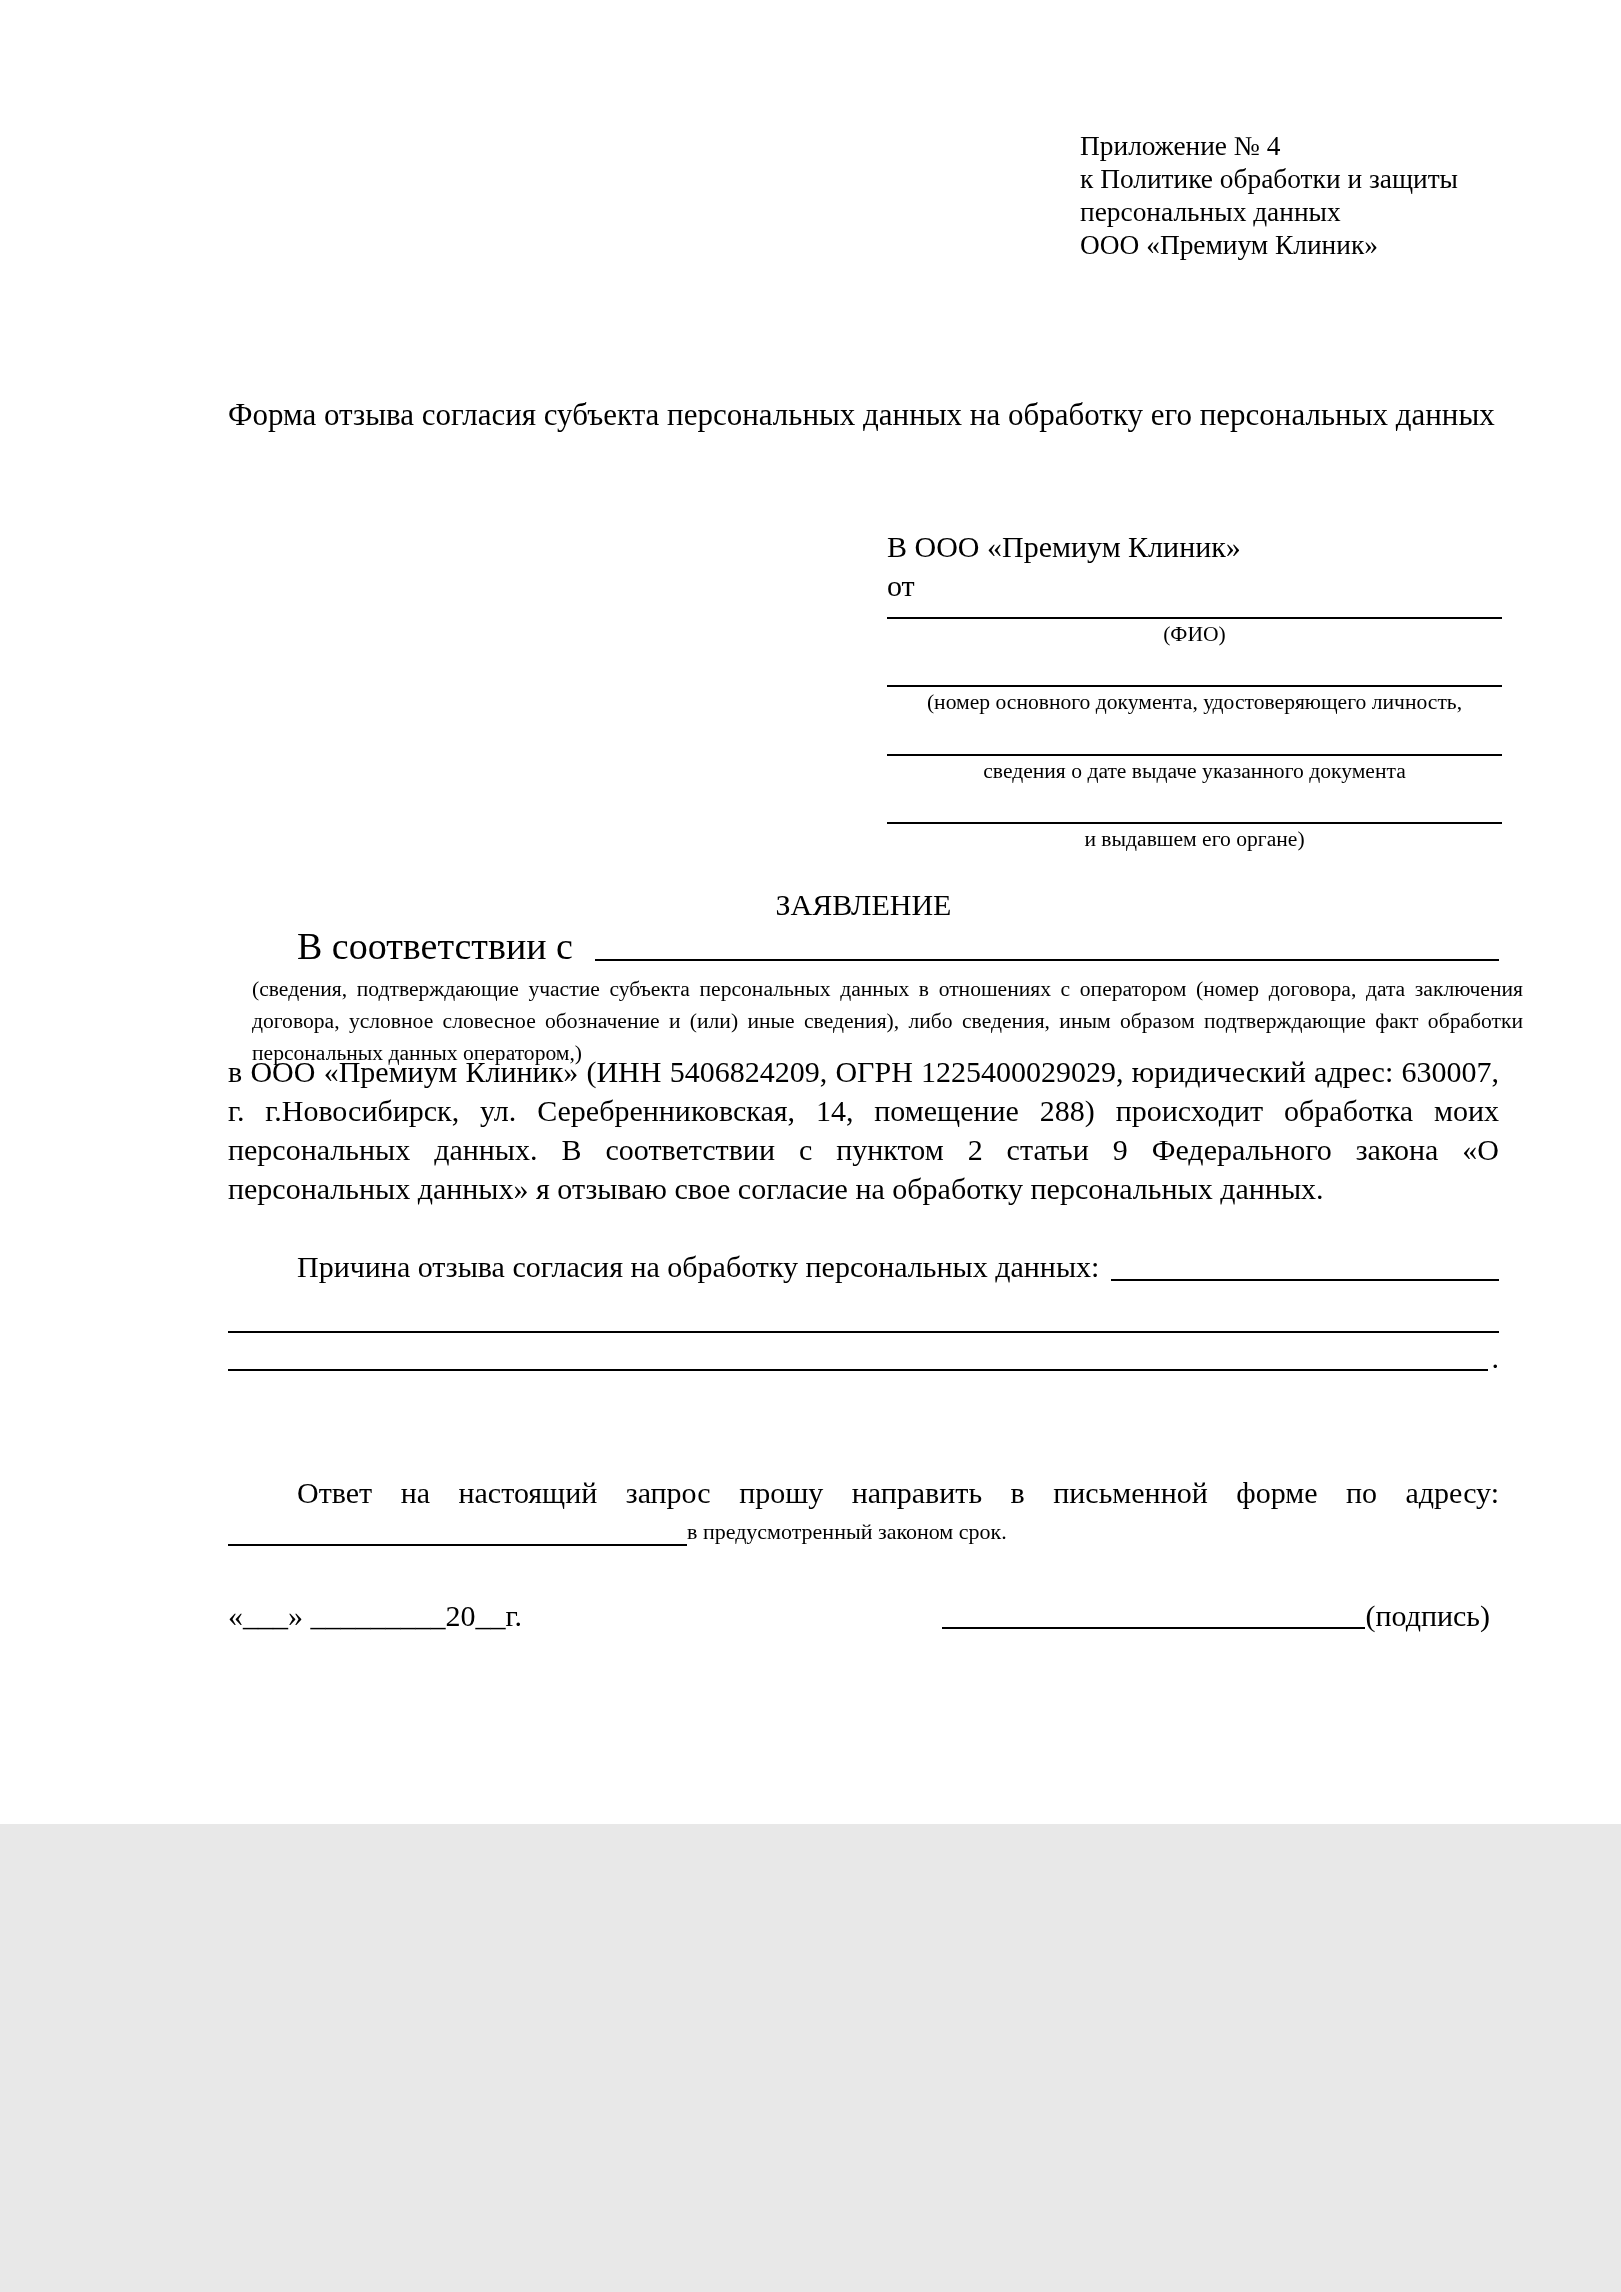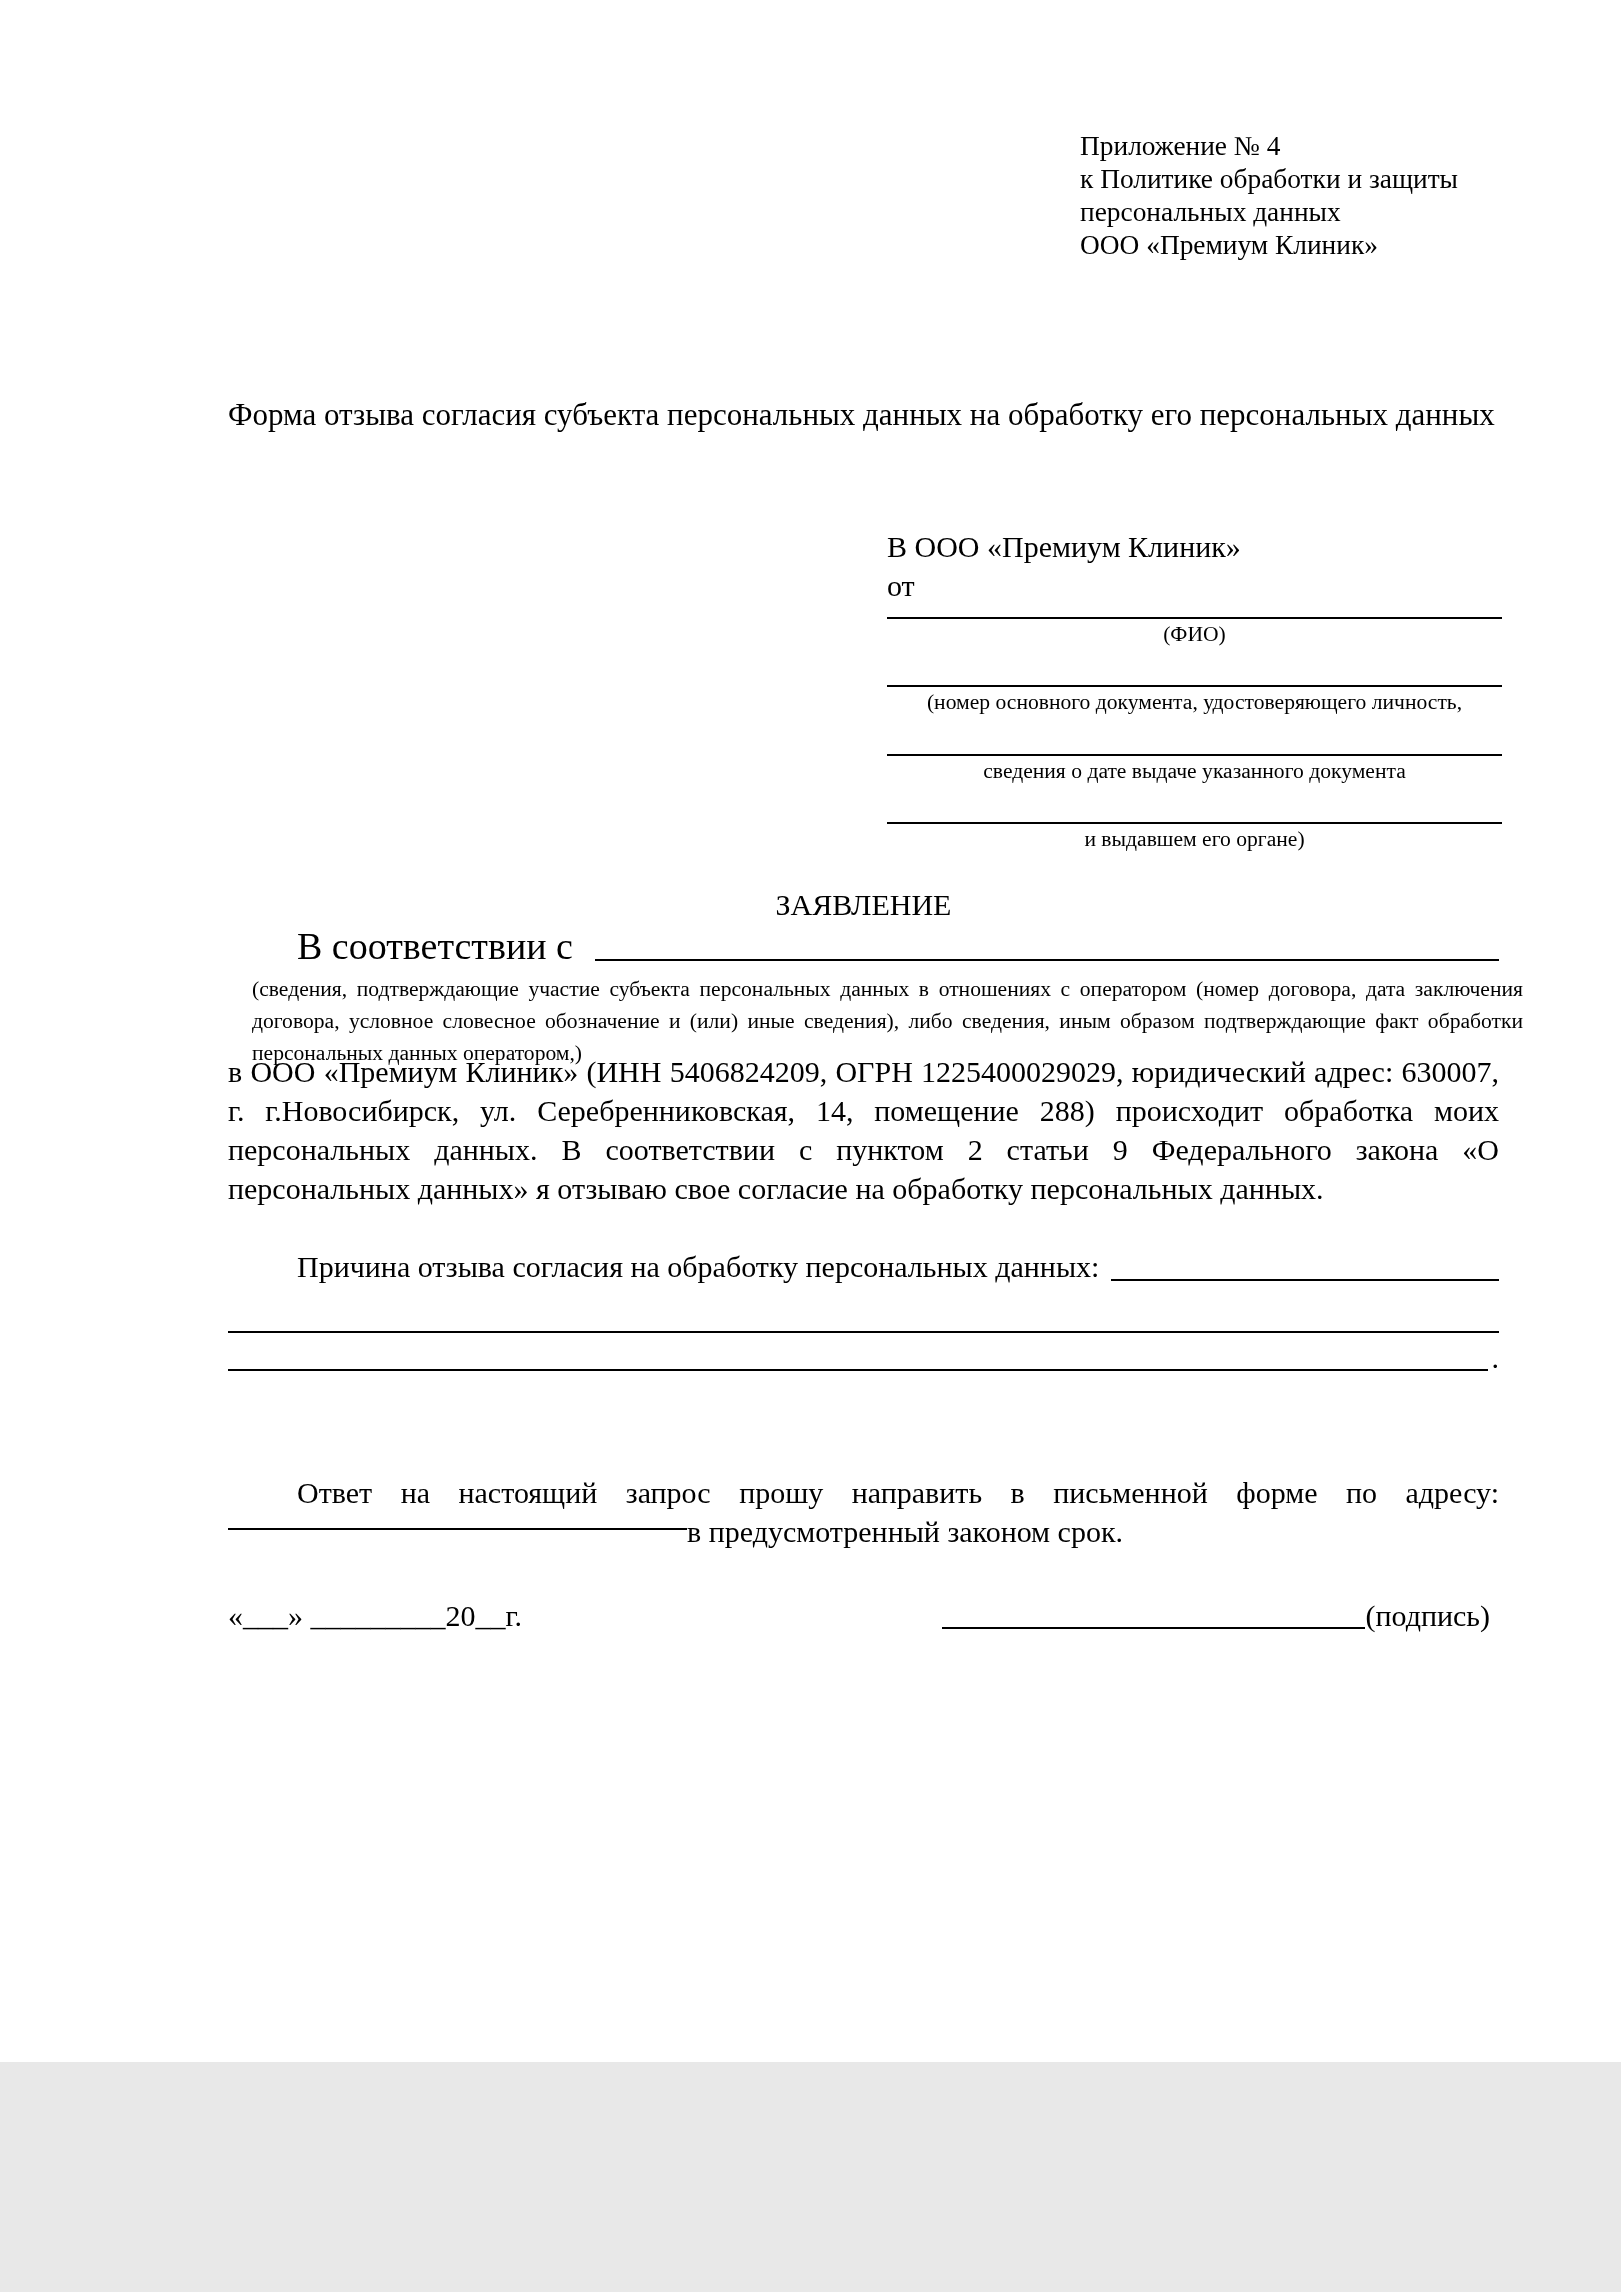--- a/index.html
+++ b/index.html
@@ -1,19 +1,19 @@
 <!DOCTYPE html>
 <html><head>
 <meta charset="utf-8">
 <style>
   html, body { margin: 0; padding: 0; background: #e8e8e8; }
   .page {
     position: relative;
     width: 1621px;
-    height: 2062px;
+    height: 1824px;
     margin: 0 auto;
     background: #ffffff;
     color: #000000;
     font-family: "Liberation Serif", "DejaVu Serif", serif;
     overflow: hidden;
   }
 
   
   .header-block {
     position: absolute;
@@ -156,23 +156,22 @@
     text-indent: 69px;
     text-align: justify;
     text-align-last: justify;
   }
   .request-line-2 {
     position: absolute;
     left: 228px;
     top: 1512px;
     width: 1271px;
     display: flex;
-    font-size: 30px;
-    line-height: 39px;
-    align-items: center;
+    font-size: 22px;
+    line-height: 39px;
   }
   .request-line-2 .addr-blank {
     width: 459px;
     border-bottom: 2.9px solid #000;
     margin-bottom: 4.9px;
   }
 
   
   .footer-row {
     position: absolute;

